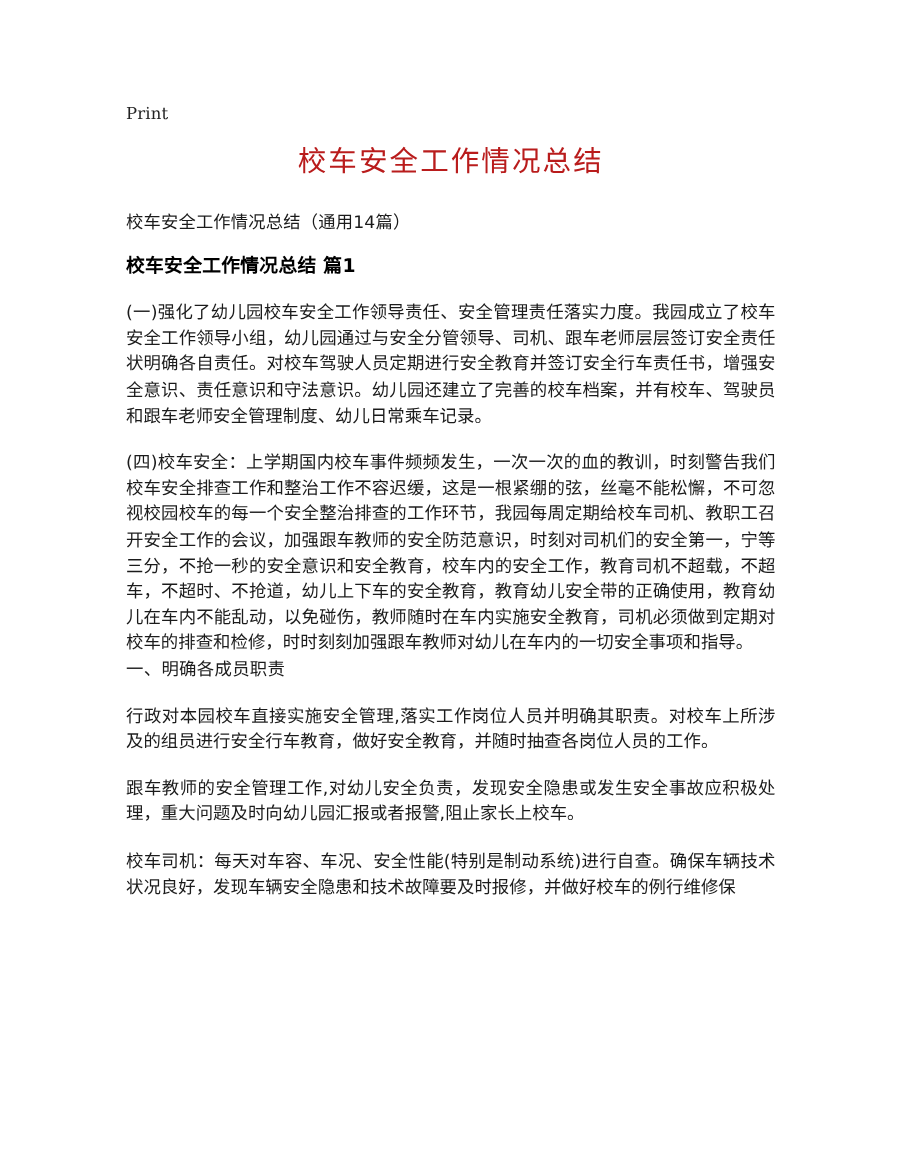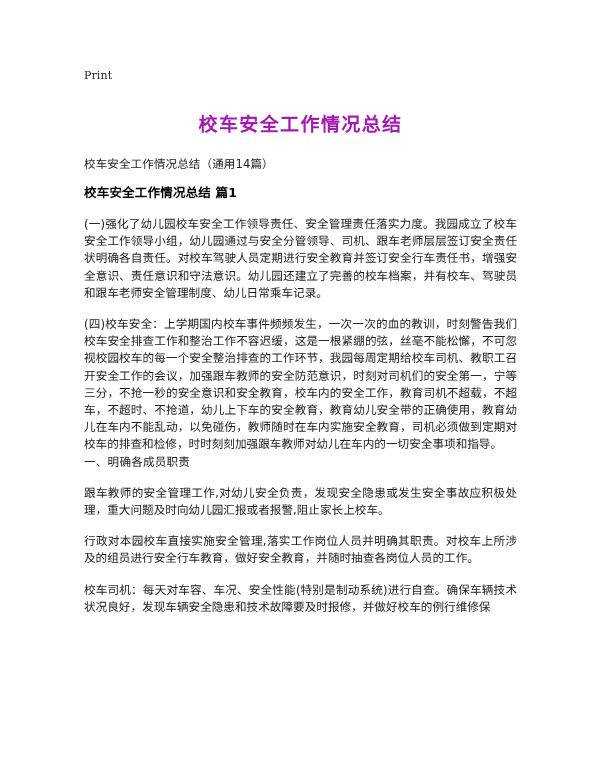--- a/index.html
+++ b/index.html
@@ -47,28 +47,28 @@
 
   
   .doc {
     position: absolute;
     top: 95px;
     left: 84px;
     width: 433px;
   }
 
   .doc-title {
-    margin: 16px;
+    margin: 0;
     padding: 0;
     text-align: center;
     font-size: 19px;
     line-height: 26px;
-    font-weight: bold;
+    font-weight: normal;
     letter-spacing: 1.4px;
-    color: #a21caf;
+    color: #b91c1c;
   }
 
   .doc-subtitle {
     margin: 0;
     padding: 0;
     font-size: 11.5px;
     line-height: 17px;
     color: #1a1a1a;
     letter-spacing: 0.15px;
   }
@@ -137,25 +137,25 @@
 
     <div class="para-wrap">
       <p class="para">(四)校车安全：上学期国内校车事件频频发生，一次一次的血的教训，时刻警告我们校车安全排查工作和整治工作不容迟缓，这是一根紧绷的弦，丝毫不能松懈，不可忽视校园校车的每一个安全整治排查的工作环节，我园每周定期给校车司机、教职工召开安全工作的会议，加强跟车教师的安全防范意识，时刻对司机们的安全第一，宁等三分，不抢一秒的安全意识和安全教育，校车内的安全工作，教育司机不超载，不超车，不超时、不抢道，幼儿上下车的安全教育，教育幼儿安全带的正确使用，教育幼儿在车内不能乱动，以免碰伤，教师随时在车内实施安全教育，司机必须做到定期对校车的排查和检修，时时刻刻加强跟车教师对幼儿在车内的一切安全事项和指导。</p>
     </div>
 
     <div class="subhead-wrap">
       <p class="sub-heading">一、明确各成员职责</p>
     </div>
 
     <div class="para-wrap">
-      <p class="para">跟车教师的安全管理工作,对幼儿安全负责，发现安全隐患或发生安全事故应积极处理，重大问题及时向幼儿园汇报或者报警,阻止家长上校车。</p>
+      <p class="para">行政对本园校车直接实施安全管理,落实工作岗位人员并明确其职责。对校车上所涉及的组员进行安全行车教育，做好安全教育，并随时抽查各岗位人员的工作。</p>
     </div>
 
     <div class="para-wrap">
-      <p class="para">行政对本园校车直接实施安全管理,落实工作岗位人员并明确其职责。对校车上所涉及的组员进行安全行车教育，做好安全教育，并随时抽查各岗位人员的工作。</p>
+      <p class="para">跟车教师的安全管理工作,对幼儿安全负责，发现安全隐患或发生安全事故应积极处理，重大问题及时向幼儿园汇报或者报警,阻止家长上校车。</p>
     </div>
 
     <div class="para-wrap">
       <p class="para">校车司机：每天对车容、车况、安全性能(特别是制动系统)进行自查。确保车辆技术状况良好，发现车辆安全隐患和技术故障要及时报修，并做好校车的例行维修保</p>
     </div>
 
   </div>
 </div>
 
 </body></html>

